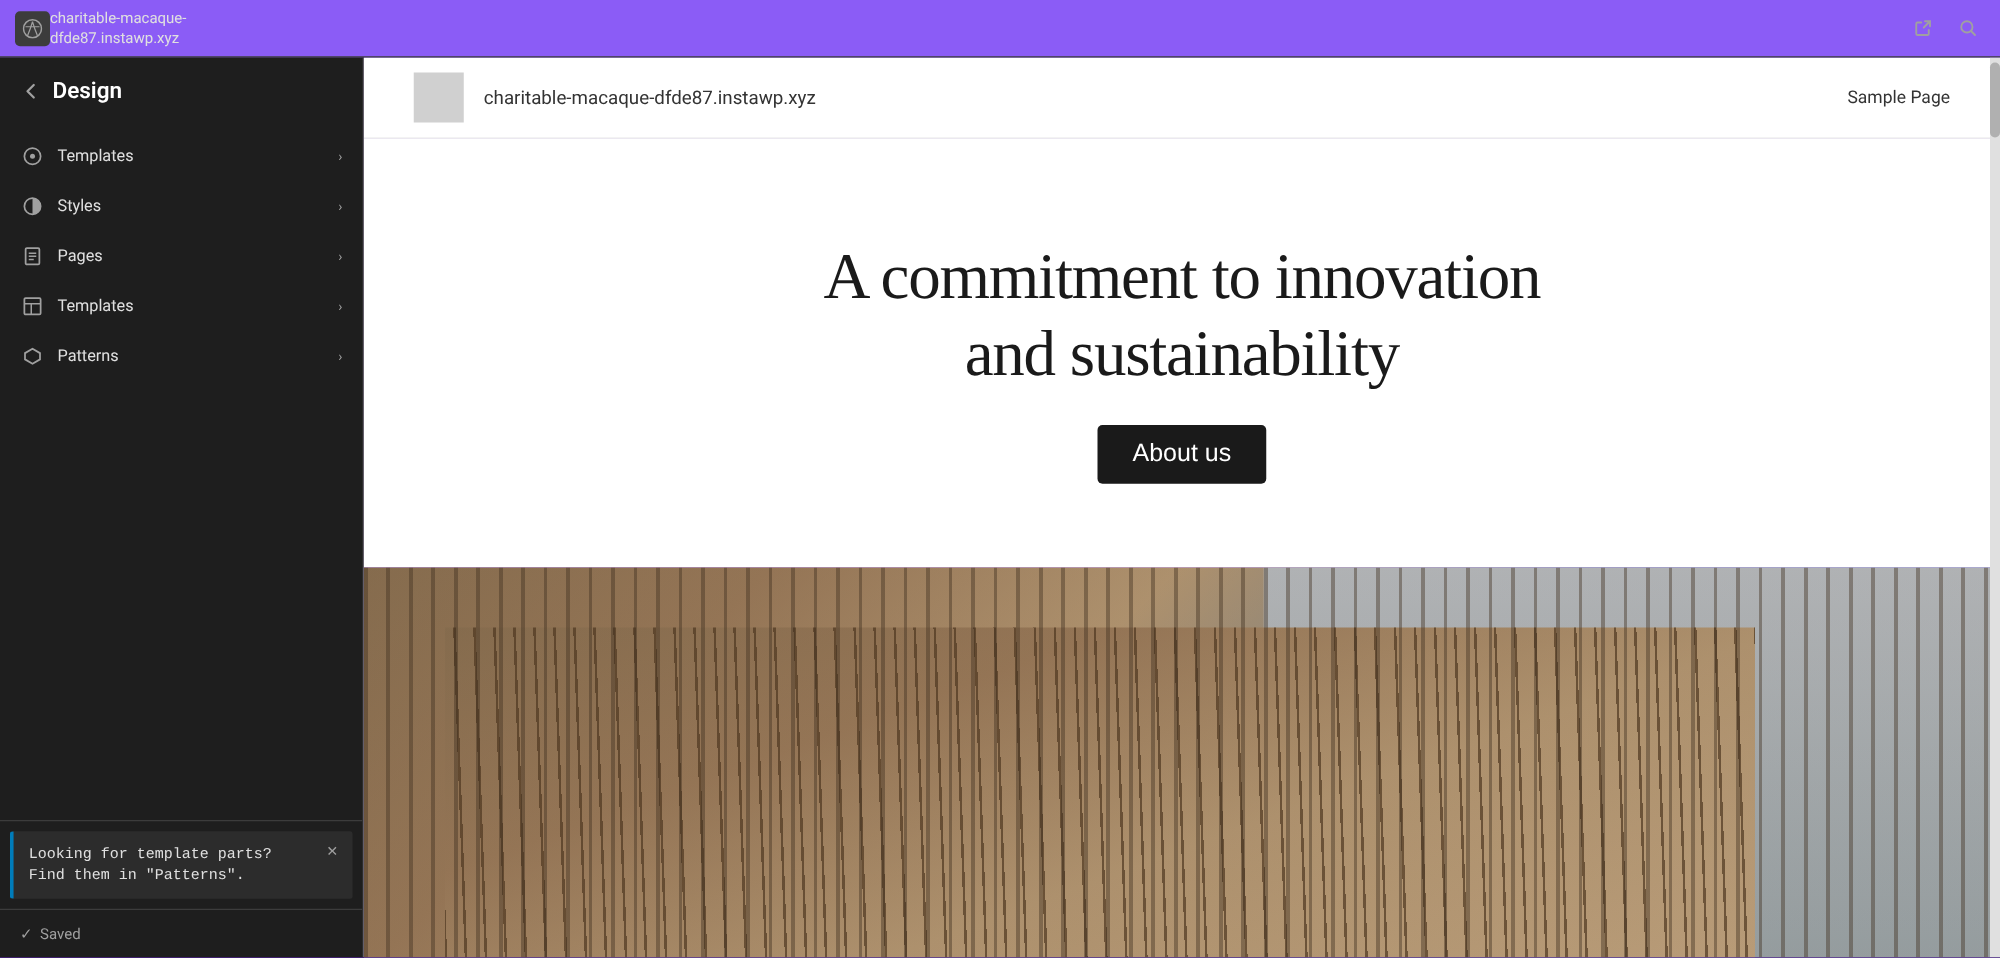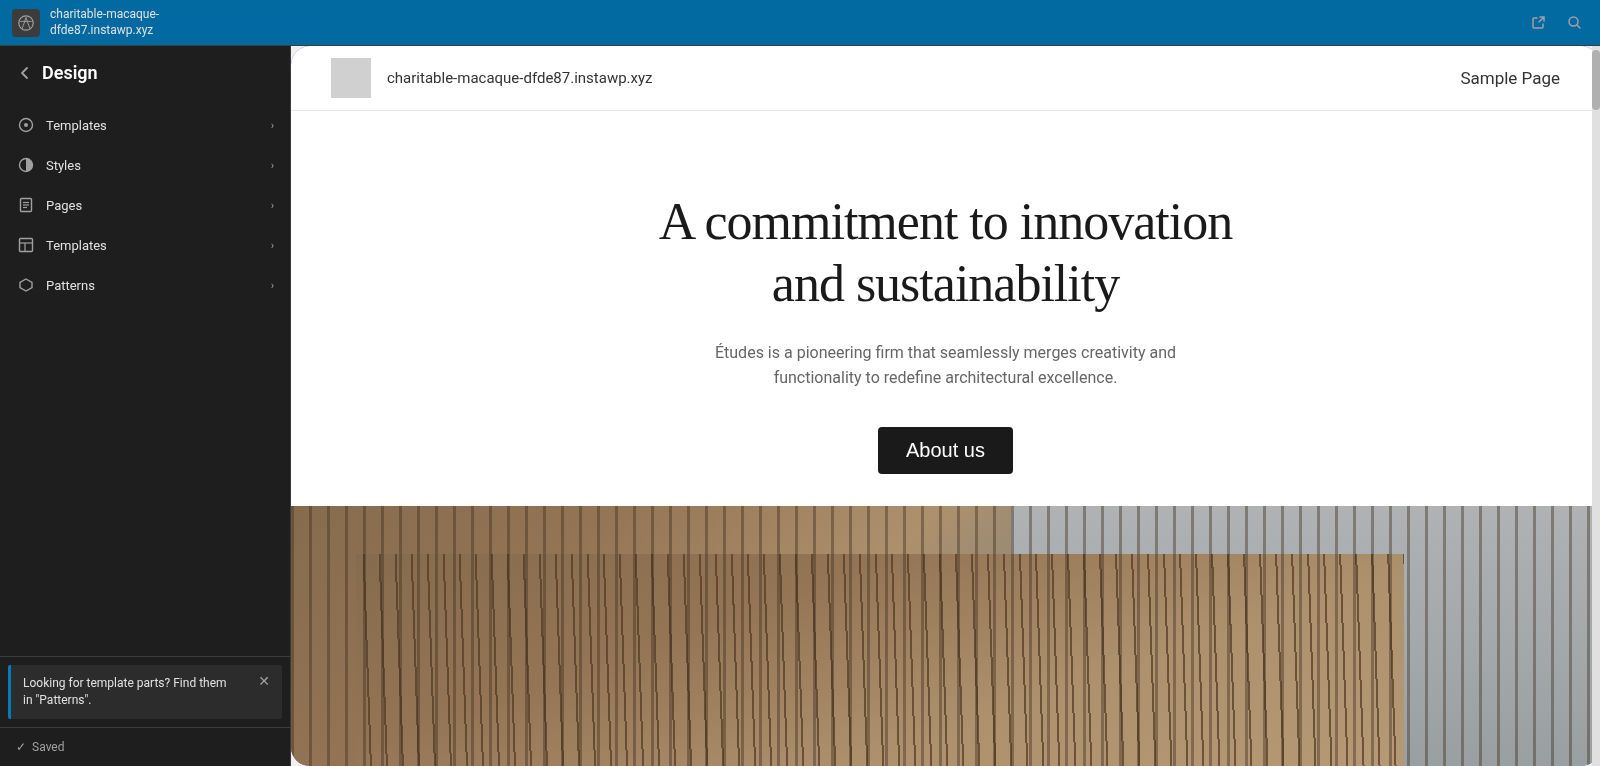--- a/index.html
+++ b/index.html
@@ -1,25 +1,24 @@
 <!DOCTYPE html>
 <html><head>
   <meta charset="utf-8">
   <style>
     * { margin: 0; padding: 0; box-sizing: border-box; }
     body { width: 1600px; height: 766px; overflow: hidden; display: flex; flex-direction: column; font-family: -apple-system, BlinkMacSystemFont, "Segoe UI", Roboto, sans-serif; background: #1e1e1e; }
 
     
     .top-bar {
       height: 46px;
-      background: #0369a1;
+      background: #8b5cf6;
       display: flex;
       align-items: center;
       padding: 0 12px;
-      gap: 10px;
       border-bottom: 1px solid #3c3c3c;
       flex-shrink: 0;
     }
     .wp-logo {
       width: 28px; height: 28px;
       background: #3c3c3c;
       border-radius: 4px;
       display: flex; align-items: center; justify-content: center;
       color: #a0a0a0; font-size: 14px; font-weight: bold;
     }
@@ -122,20 +121,21 @@
       border-left: 3px solid #007cba;
       margin: 8px 8px;
       padding: 10px 12px;
       border-radius: 2px;
       font-size: 12px;
       color: #e0e0e0;
       display: flex;
       align-items: flex-start;
       gap: 24px;
       position: relative;
+      font-family: Liberation Mono, monospace;
     }
     .notification-text { flex: 1; line-height: 1.4; }
     .notification-close {
       color: #a0a0a0;
       cursor: pointer;
       font-size: 14px;
       flex-shrink: 0;
       margin-top: -2px;
     }
 
@@ -159,21 +159,20 @@
       position: relative;
     }
 
     
     .website-preview {
       width: 100%;
       height: 100%;
       background: #6d28d9;
       overflow: hidden;
       position: relative;
-      border-radius: 19px;
     }
 
     
     .site-header {
       display: flex;
       align-items: center;
       padding: 12px 40px;
       border-bottom: 1px solid #e8e8e8;
       background: #ffffff;
     }
@@ -183,27 +182,27 @@
       margin-right: 16px;
       flex-shrink: 0;
     }
     .site-domain {
       color: #333;
       font-size: 15px;
       flex: 1;
     }
     .site-nav-link {
       color: #333;
-      font-size: 17px;
+      font-size: 14px;
       text-decoration: none;
     }
 
     
     .hero-section {
-      padding: 80px 40px 32px;
+      padding: 80px 40px 67px;
       text-align: center;
       background: #ffffff;
     }
     .hero-title {
       font-size: 52px;
       font-weight: 300;
       color: #1a1a1a;
       line-height: 1.2;
       margin-bottom: 24px;
       font-family: Georgia, "Times New Roman", serif;
@@ -426,21 +425,20 @@
         <div class="site-logo-placeholder"></div>
         <span class="site-domain">charitable-macaque-dfde87.instawp.xyz</span>
         <a class="site-nav-link">Sample Page</a>
       </div>
 
       <div class="hero-section">
         <h1 class="hero-title">
           <span>A commitment to innovation</span><br>
           <span>and sustainability</span>
         </h1>
-        <p class="hero-subtitle">Études is a pioneering firm that seamlessly merges creativity and functionality to redefine architectural excellence.</p>
         <button class="hero-cta">About us</button>
       </div>
 
       <div class="building-section">
         <div class="sky-bg"></div>
         <div class="building-structure">
           <div class="building-slats"></div>
         </div>
         <div class="building-overlay"></div>
       </div>

